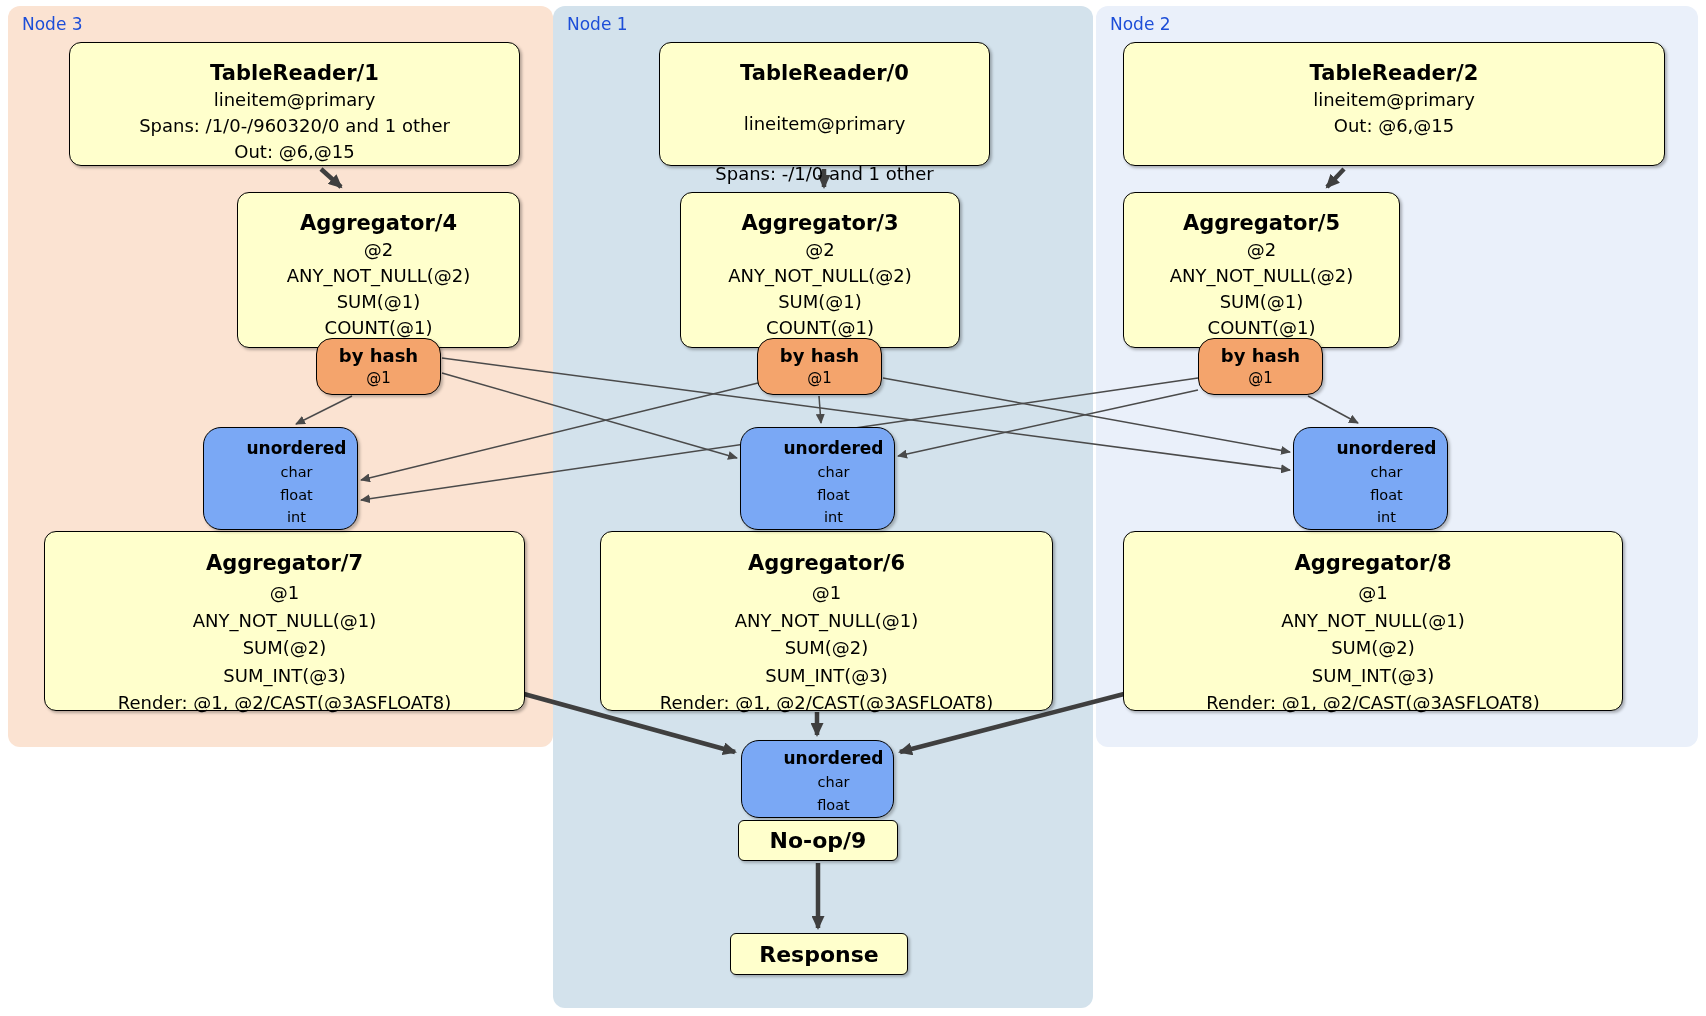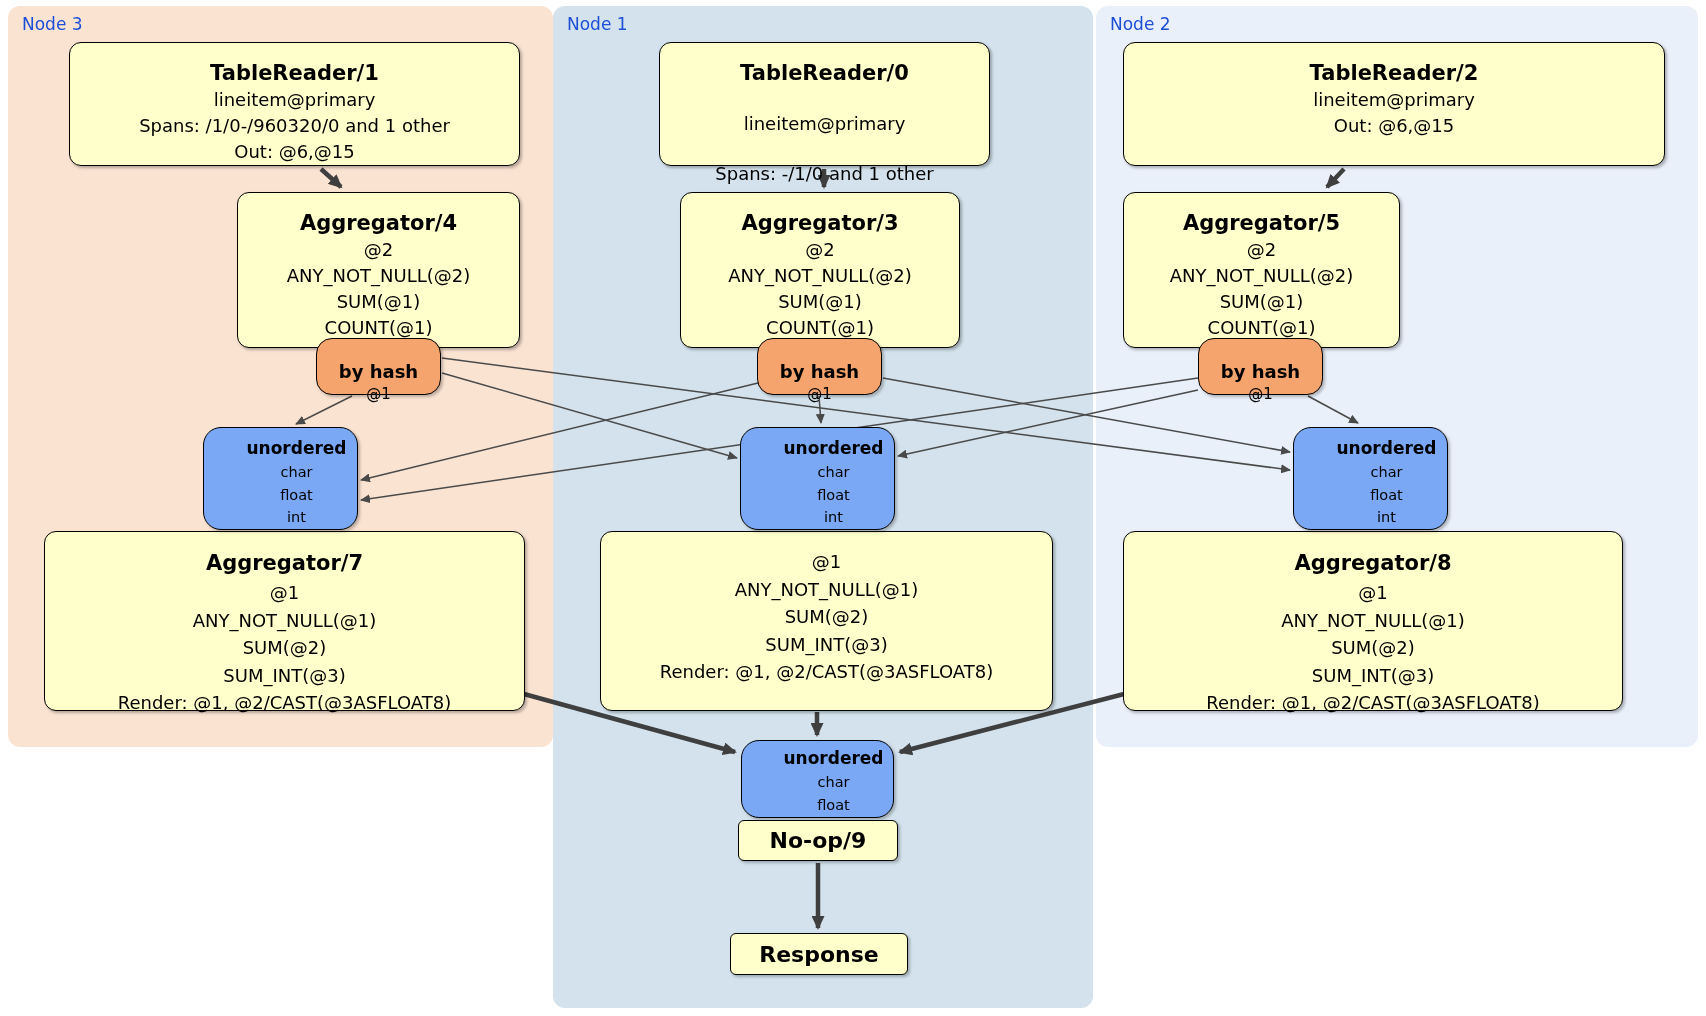--- a/index.html
+++ b/index.html
@@ -13,21 +13,21 @@
 
   .box{position:absolute;background:var(--processor_fill,#FFFFCC);border:1.6px solid var(--processor_border,#000);
        border-radius:12px;z-index:3;text-align:center;box-shadow:2px 2px 3px rgba(0,0,0,0.28);
        display:flex;flex-direction:column;justify-content:flex-start;padding-top:16px;box-sizing:border-box;}
   .box-title{font-weight:bold;font-size:21px;line-height:28px;}
   .box-line{font-size:18px;line-height:26px;}
   .agg-bottom .box-title{line-height:31px;}
   .agg-bottom .box-line{line-height:27.5px;}
 
   .router{position:absolute;background:var(--router_fill,#F4A46C);border:1.5px solid #000;border-radius:16px;
-          z-index:4;text-align:center;box-shadow:2px 2px 3px rgba(0,0,0,0.25);padding-top:21px;box-sizing:border-box;}
+          z-index:4;text-align:center;box-shadow:2px 2px 3px rgba(0,0,0,0.25);padding-top:5px;box-sizing:border-box;}
   .router-title{font-weight:bold;font-size:18px;line-height:24px;}
   .router-line{font-size:15px;line-height:20px;}
 
   .sync{position:absolute;background:var(--sync_fill,#7AA8F5);border:1.6px solid #000;border-radius:18px;
         z-index:4;text-align:center;box-shadow:2px 2px 3px rgba(0,0,0,0.25);padding-top:7px;box-sizing:border-box;padding-left:32px;}
   .sync-title{font-weight:bold;font-size:17px;line-height:26px;}
   .sync-line{font-size:14.5px;line-height:22.5px;}
 
   .pill{position:absolute;background:var(--processor_fill,#FFFFCC);border:1.6px solid #000;border-radius:6px;
         z-index:4;display:flex;align-items:center;justify-content:center;font-weight:bold;font-size:22px;
@@ -130,20 +130,21 @@
     <div class="router-title">by hash</div>
     <div class="router-line">@1</div>
   </div>
   <div class="sync" style="left:740px;top:427px;width:155px;height:103px;">
     <div class="sync-title">unordered</div>
     <div class="sync-line">char</div>
     <div class="sync-line">float</div>
     <div class="sync-line">int</div>
   </div>
   <div class="box agg-bottom" style="left:600px;top:531px;width:453px;height:180px;">
+    <div class="box-title">Aggregator/6</div>
     <div class="box-line">@1</div>
     <div class="box-line">ANY_NOT_NULL(@1)</div>
     <div class="box-line">SUM(@2)</div>
     <div class="box-line">SUM_INT(@3)</div>
     <div class="box-line">Render: @1, @2/CAST(@3ASFLOAT8)</div>
   </div>
 
   <div class="box" style="left:1123px;top:42px;width:542px;height:124px;">
     <div class="box-title">TableReader/2</div>
     <div class="box-line">lineitem@primary</div>

